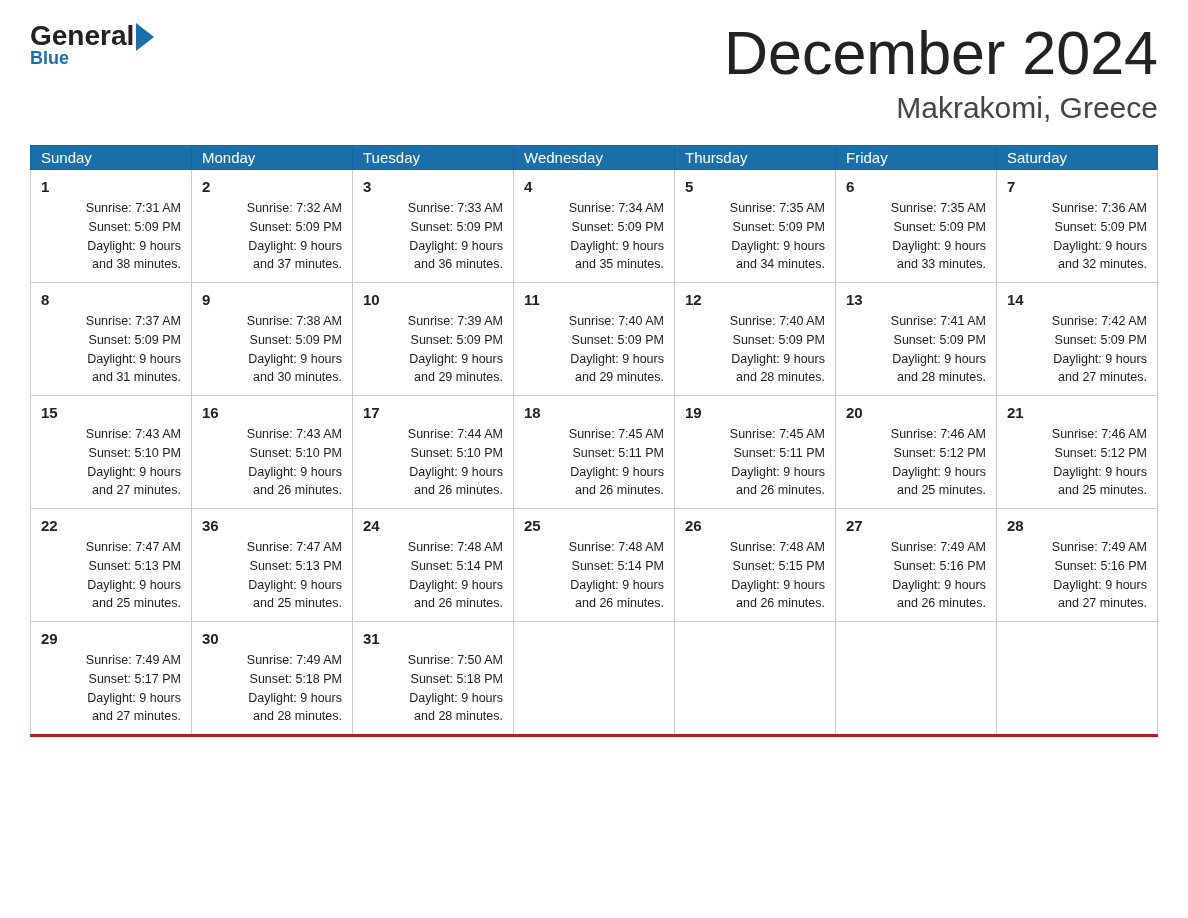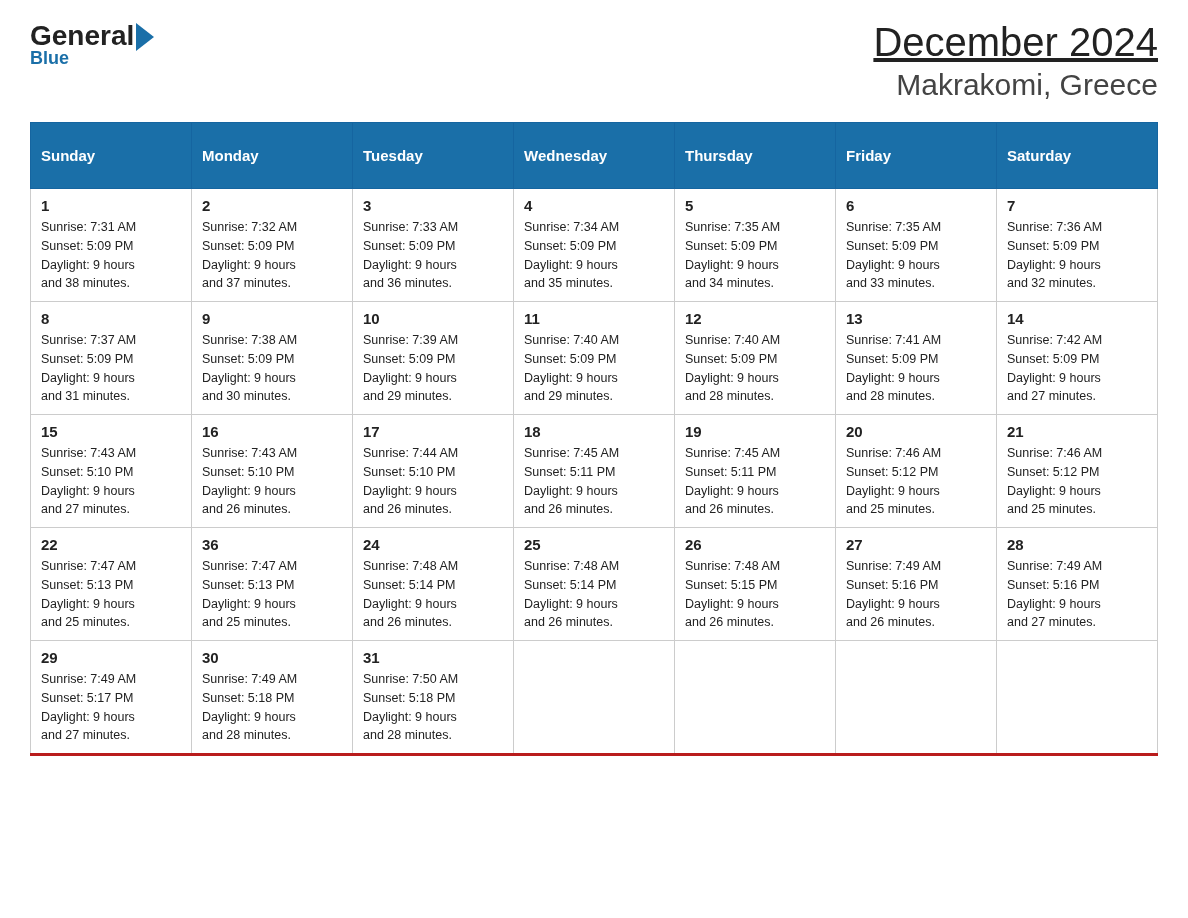--- a/index.html
+++ b/index.html
@@ -42,43 +42,42 @@
     .logo-blue {
       font-size: 18px;
       font-weight: bold;
       color: #1a6fa8;
       margin-top: -4px;
     }
     .title-block {
       text-align: right;
     }
     .title-block h1 {
-      font-size: 40px;
+      font-size: 61px;
       font-weight: 300;
       color: #222;
       line-height: 1.1;
-      text-decoration: underline;
     }
     .title-block h2 {
       font-size: 30px;
       font-weight: 400;
       color: #444;
       margin-top: 4px;
     }
     .calendar {
       width: 100%;
       border-collapse: collapse;
       border: 1px solid #ccc;
     }
     .calendar th {
       background-color: #1a6fa8;
       color: #fff;
       font-size: 15px;
-      font-weight: 700;
-      padding: 24px 10px;
+      font-weight: 400;
+      padding: 3px 10px;
       text-align: left;
       border: 1px solid #1565a0;
     }
     .calendar td {
       vertical-align: top;
       padding: 8px 10px;
       border: 1px solid #ccc;
       font-size: 13px;
       color: #222;
       min-width: 130px;
@@ -91,20 +90,21 @@
     .day-number {
       font-size: 15px;
       font-weight: 600;
       display: block;
       margin-bottom: 4px;
     }
     .day-info {
       font-size: 12.5px;
       line-height: 1.5;
       color: #222;
+      text-align: right;
     }
     .calendar tr:last-child td {
       border-bottom: 3px solid #b91c1c;
     }
   </style>
 </head>
 <body>
 
 <div class="header">
   <div class="logo">

